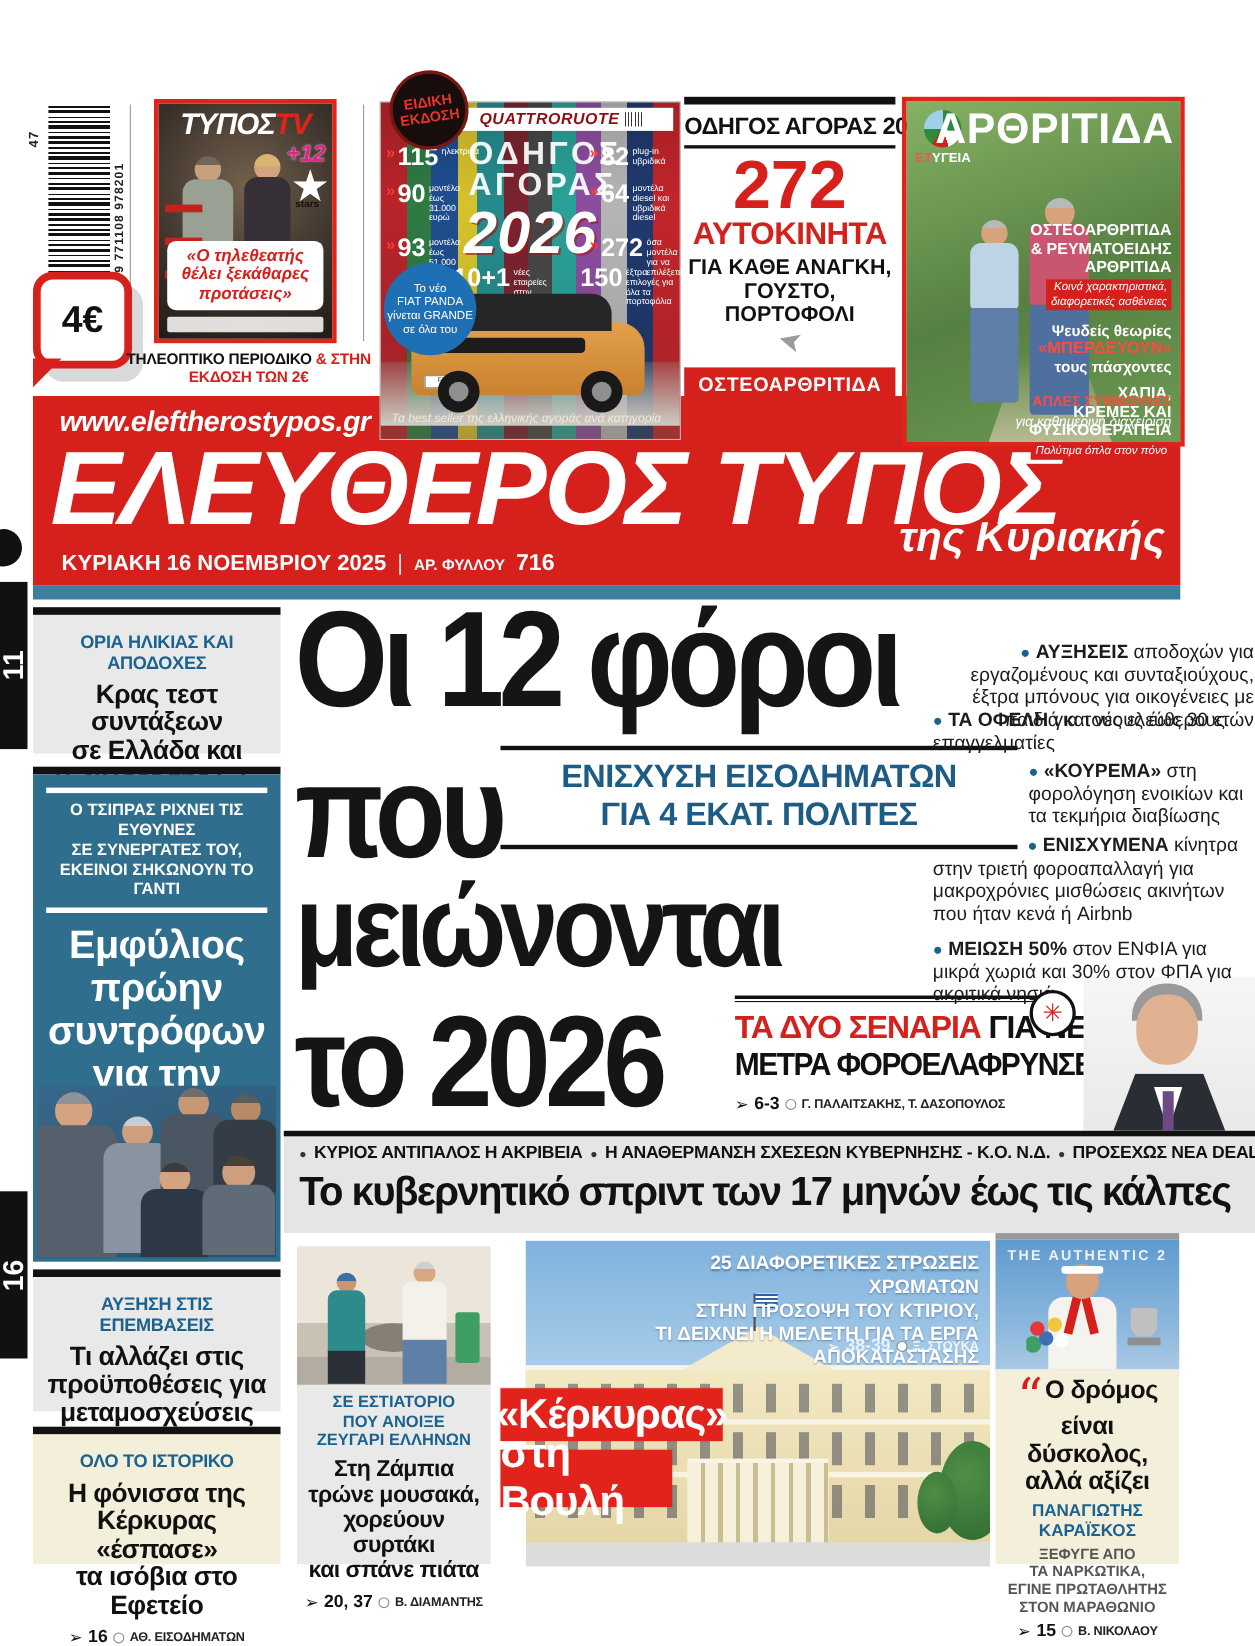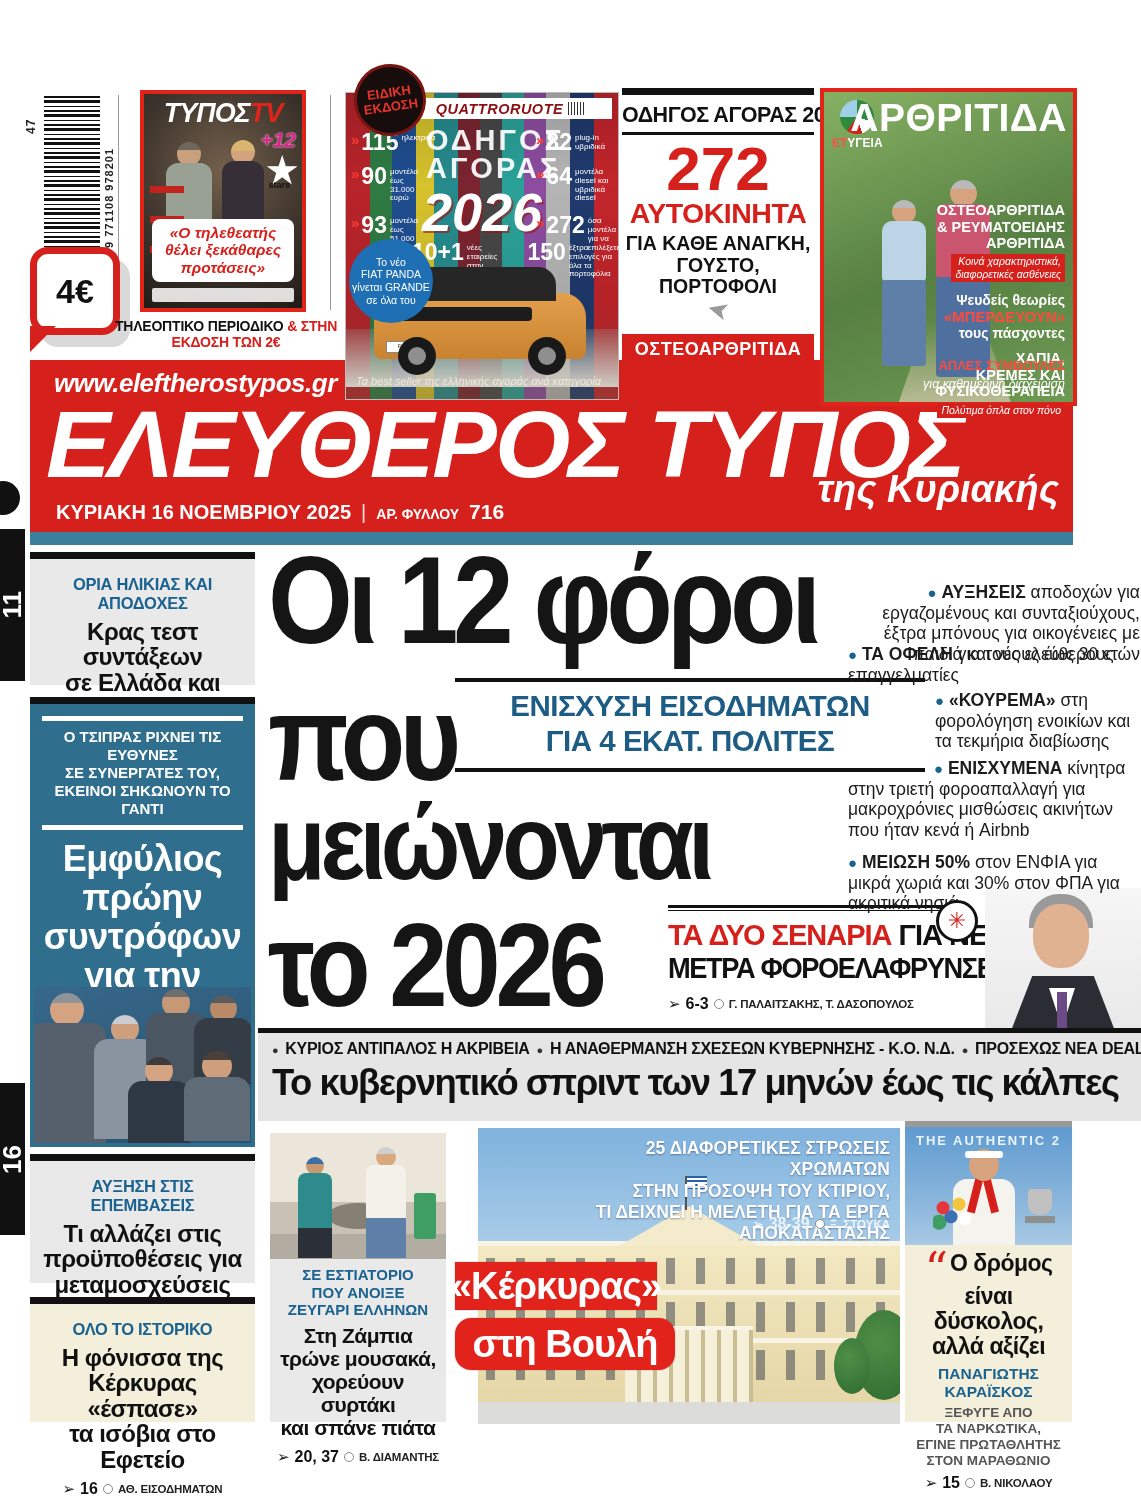--- a/index.html
+++ b/index.html
@@ -594,21 +594,21 @@
 ΣΤΗΝ ΠΡΟΣΟΨΗ ΤΟΥ ΚΤΙΡΙΟΥ,
 ΤΙ ΔΕΙΧΝΕΙ Η ΜΕΛΕΤΗ ΓΙΑ ΤΑ ΕΡΓΑ ΑΠΟΚΑΤΑΣΤΑΣΗΣ</div>
     <div class="p-ref" style="position:absolute;right:10px;top:82px;">
       <span class="arr">➢</span>
       <span class="pg">38-39</span>
       <span class="adot"></span>
       <span class="auth">Ξ. ΣΤΟΥΚΑ</span>
     </div>
   </div>
   <div class="red-label" style="left:455px;top:1262px;width:202px;height:48px;">«Κέρκυρας»</div>
-  <div class="red-label" style="left:455px;top:1318px;width:220px;height:52px;border-radius:16px;">στη Βουλή</div>
+  <div class="red-label" style="left:455px;top:1318px;width:156px;height:52px;">στη Βουλή</div>
 
   <div class="abs" id="ath-bar" style="left:905px;top:1121px;width:167px;height:6px;"></div>
   <div class="abs" id="ath-photo" style="left:905px;top:1127px;width:167px;height:118px;">
     <div class="a-banner">THE AUTHENTIC 2</div>
     <div class="a-torso"></div>
     <div class="a-medal"></div>
       <div class="a-medal2"></div>
     <div class="a-head"></div>
       <div class="a-band"></div>
     <div class="a-bouq"></div>

